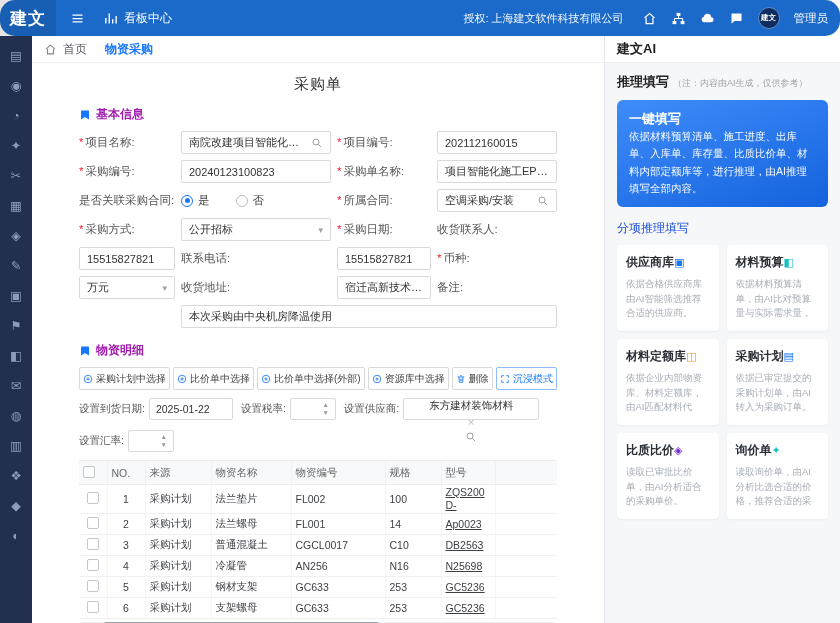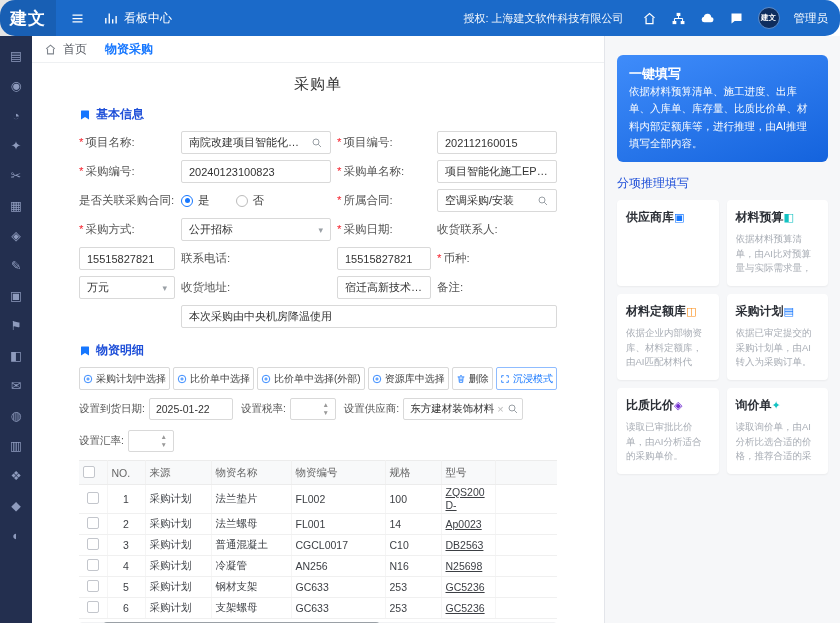--- a/index.html
+++ b/index.html
@@ -58,21 +58,21 @@
   .main { position:absolute; top:36px; left:32px; right:236px; bottom:0; background:#fff; overflow:hidden; }
   .breadcrumb { height:27px; display:flex; align-items:center; gap:6px; padding:0 12px;
     border-bottom:1px solid #eef0f2; font-size:12px; color:#5a5e66; }
   .bico { width:13px; height:13px; }
   .breadcrumb .current { color:#1677ff; font-weight:bold; margin-left:12px; }
   .content { height:calc(100% - 27px); overflow:hidden; padding-top:8px; }
   .page-title { text-align:center; font-size:15px; color:#333; margin:4px 0 12px; letter-spacing:1px; }
   .form-wrap { width:478px; margin:0 auto; }
 
   .section-head { display:flex; align-items:center; gap:5px; font-size:12px; font-weight:bold;
-    color:#1d4ed8; margin:10px 0 8px; }
+    color:#a21caf; margin:10px 0 8px; }
   .sec-ic { width:12px; height:12px; }
 
   .form-grid { display:grid; grid-template-columns:96px 150px 94px 1fr; column-gap:6px; row-gap:6px;
     align-items:center; }
   .lab { font-size:11.5px; color:#555; text-align:left; line-height:1.25; }
   .req::before { content:"*"; color:#f5222d; margin-right:2px; }
   .input { height:23px; border:1px solid #d9d9d9; border-radius:2px; background:#fff; display:flex;
     align-items:center; gap:4px; padding:0 7px; font-size:11px; color:#333; overflow:hidden; white-space:nowrap; }
   .input .val { flex:1; overflow:hidden; text-overflow:ellipsis; }
   .caret { font-size:9px; color:#9aa0a6; flex:0 0 auto; }
@@ -92,21 +92,21 @@
   .tb-btn svg { width:10px; height:10px; }
   .immersive { margin-left:auto; color:#1677ff; border-color:#8fbcff; }
 
   .settings { display:flex; flex-wrap:wrap; align-items:center; gap:5px 8px; font-size:10.5px;
     color:#555; margin-bottom:8px; }
   .set-item { display:inline-flex; align-items:center; gap:4px; }
   .set-input { height:22px; border:1px solid #d9d9d9; border-radius:2px; background:#fff;
     display:inline-flex; align-items:center; gap:3px; padding:0 6px; font-size:10.5px; color:#333; white-space:nowrap; }
   .w-date { width:84px; }
   .w-step { width:46px; justify-content:space-between; }
-  .w-supplier { width:120px; }
+  .w-supplier { width:136px;flex-direction:column; }
   .arrows { display:flex; flex-direction:column; font-size:6.5px; color:#999; line-height:1; gap:1px; }
   .line-break { flex-basis:100%; height:0; }
 
   .mat-table { width:100%; border-collapse:collapse; table-layout:fixed; font-size:10.5px; }
   .mat-table th { background:#f8f9fa; color:#666; font-weight:normal; height:24px; padding:0 4px;
     text-align:left; border-top:1px solid #ececec; border-bottom:1px solid #ececec; border-right:1px solid #f1f1f1; }
   .mat-table td { height:21px; padding:1px 4px; color:#3c3f44; border-bottom:1px solid #f0f0f0;
     border-right:1px solid #f5f5f5; overflow:hidden; }
   .mat-table th:last-child, .mat-table td:last-child { border-right:none; }
   .cb { width:12px; height:12px; border:1px solid #c3c6cc; border-radius:2px; background:#fff; display:inline-block; }
@@ -451,35 +451,41 @@
 
       <div class="hscroll" data-interactable="true">
         <div class="hthumb" data-interactable="true"></div>
       </div>
 
     </div>
   </div>
 </main>
 
 <aside class="ai-panel" data-interactable="false">
+  <div class="ai-header" data-interactable="false">建文AI</div>
   <div class="ai-body">
+    <div class="infer-row">
+      <span class="infer-title" data-interactable="false">推理填写</span>
+      <span class="infer-note" data-interactable="false">（注：内容由AI生成，仅供参考）</span>
+    </div>
 
     <div class="one-click" data-interactable="true">
       <div class="one-click-title" data-interactable="false">一键填写</div>
       <div class="one-click-body" data-interactable="false">依据材料预算清单、施工进度、出库单、入库单、库存量、比质比价单、材料内部定额库等，进行推理，由AI推理填写全部内容。</div>
     </div>
 
     <div class="sub-title" data-interactable="false">分项推理填写</div>
 
     <div class="ai-cards" data-interactable="false">
       <div class="ai-card" data-interactable="true">
         <div class="card-title-row">
           <span class="card-title">供应商库</span>
           <span class="card-icon" data-interactable="false">▣</span>
         </div>
+        <div class="card-body" data-interactable="false">依据合格供应商库由AI智能筛选推荐合适的供应商。</div>
       </div>
       <div class="ai-card" data-interactable="true">
         <div class="card-title-row">
           <span class="card-title">材料预算</span>
           <span class="card-icon" data-interactable="false">◧</span>
         </div>
         <div class="card-body" data-interactable="false">依据材料预算清单，由AI比对预算量与实际需求量，并分析差异。</div>
       </div>
       <div class="ai-card" data-interactable="true">
         <div class="card-title-row">

